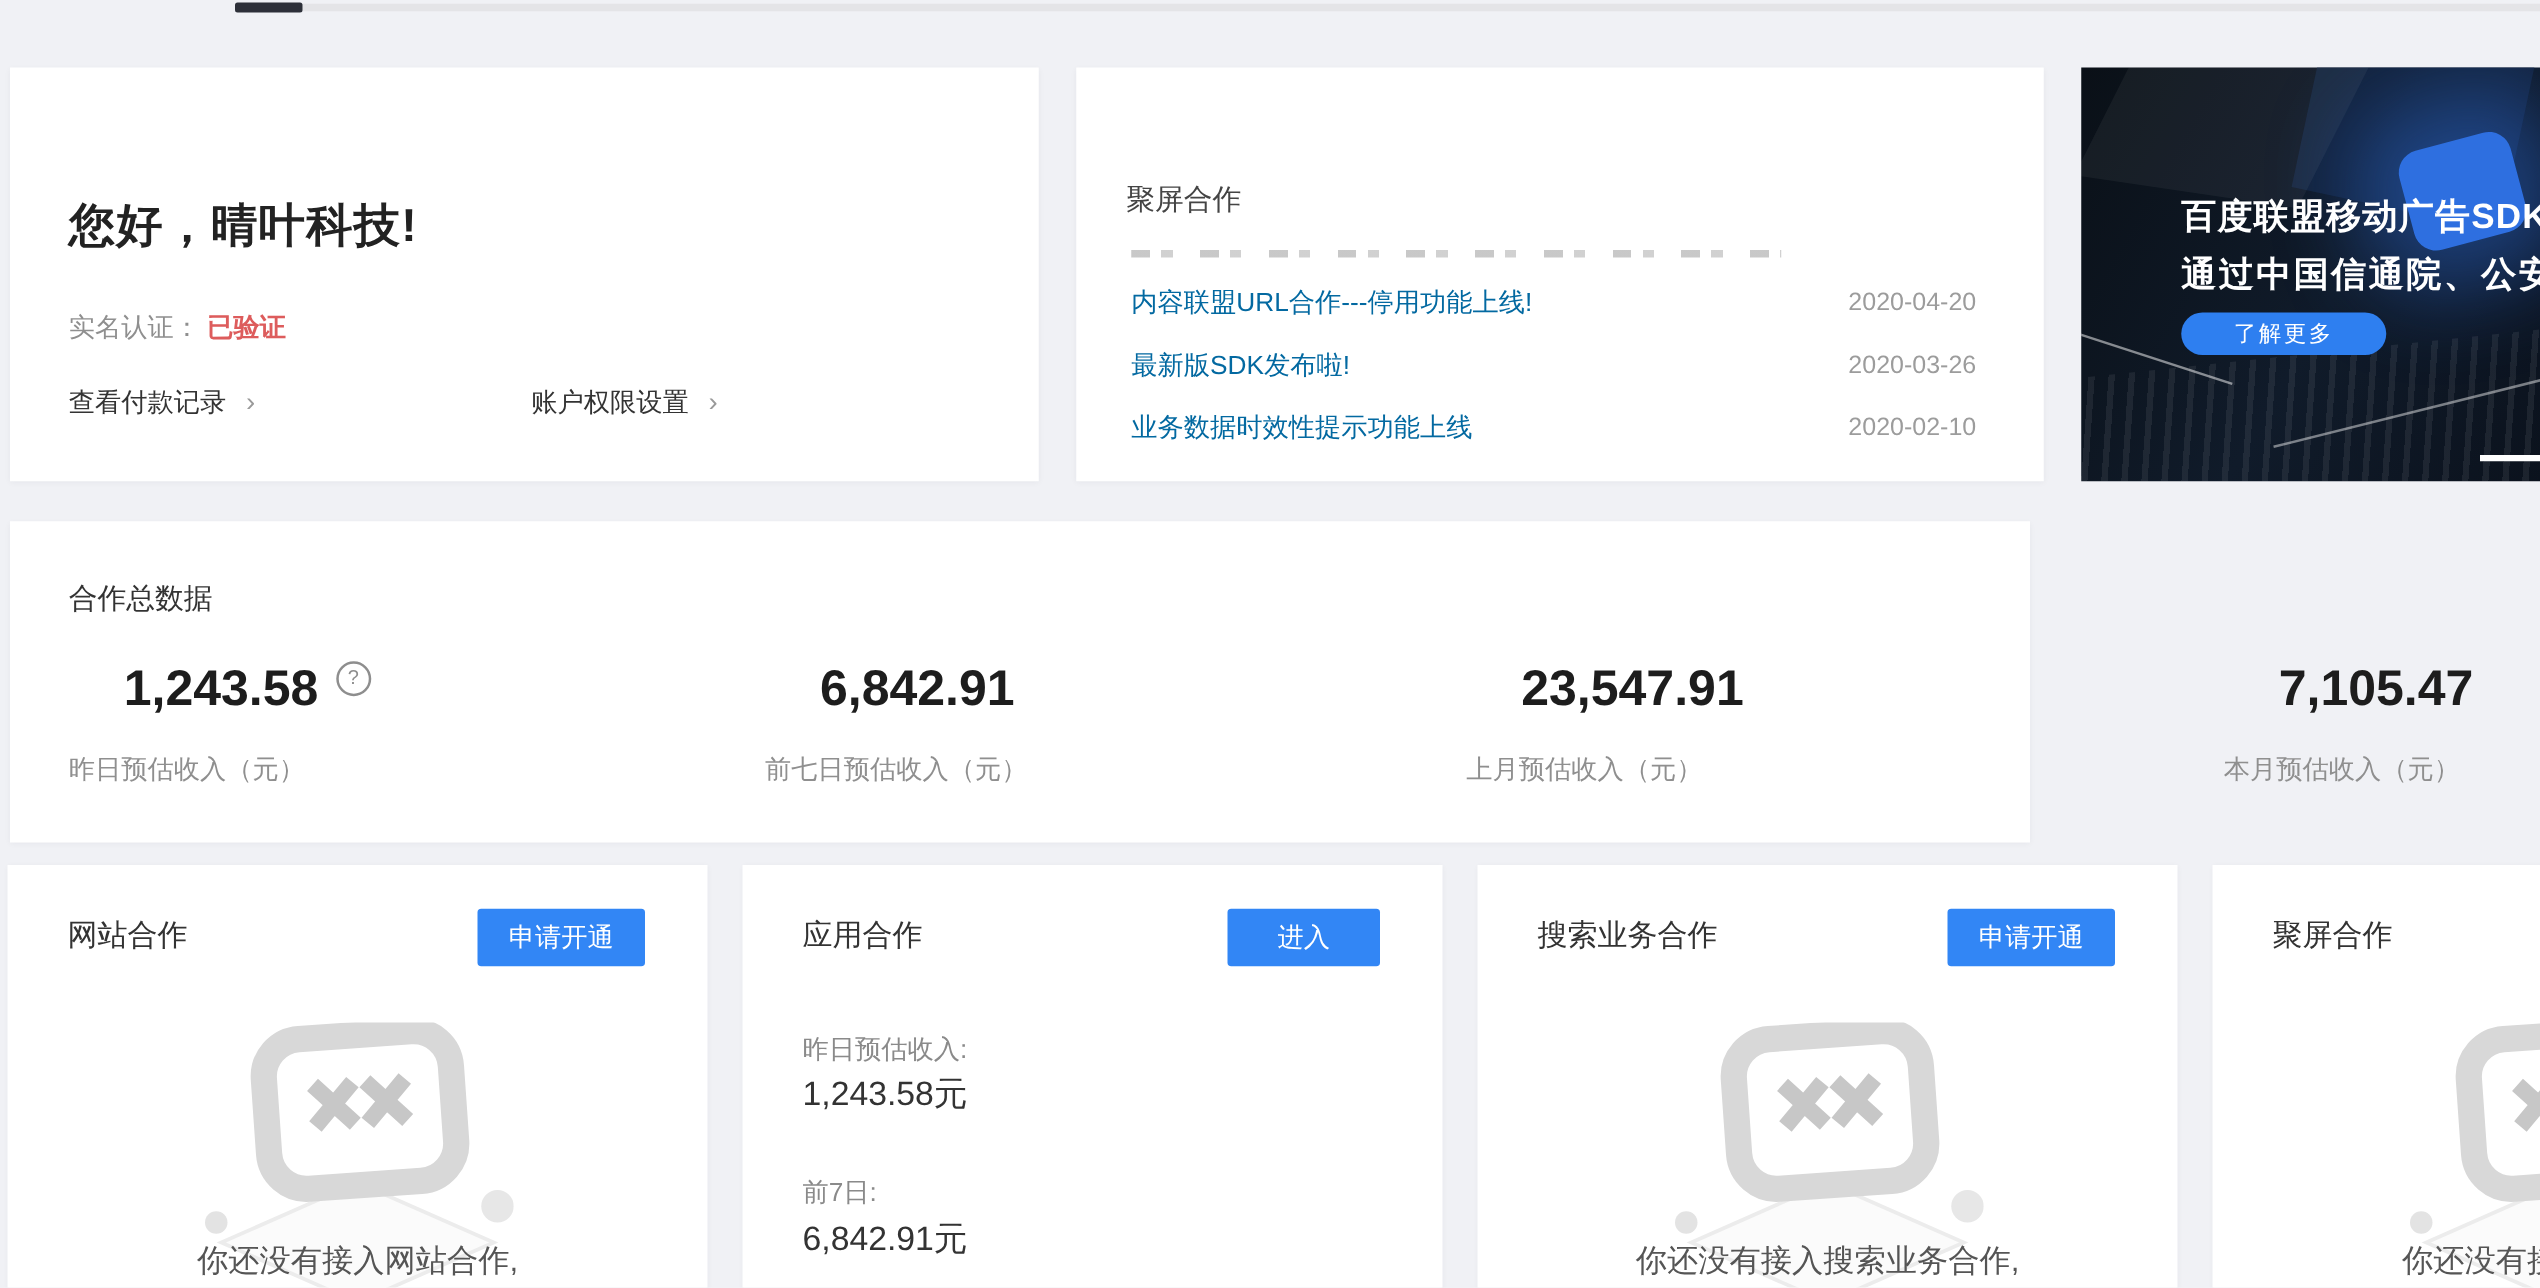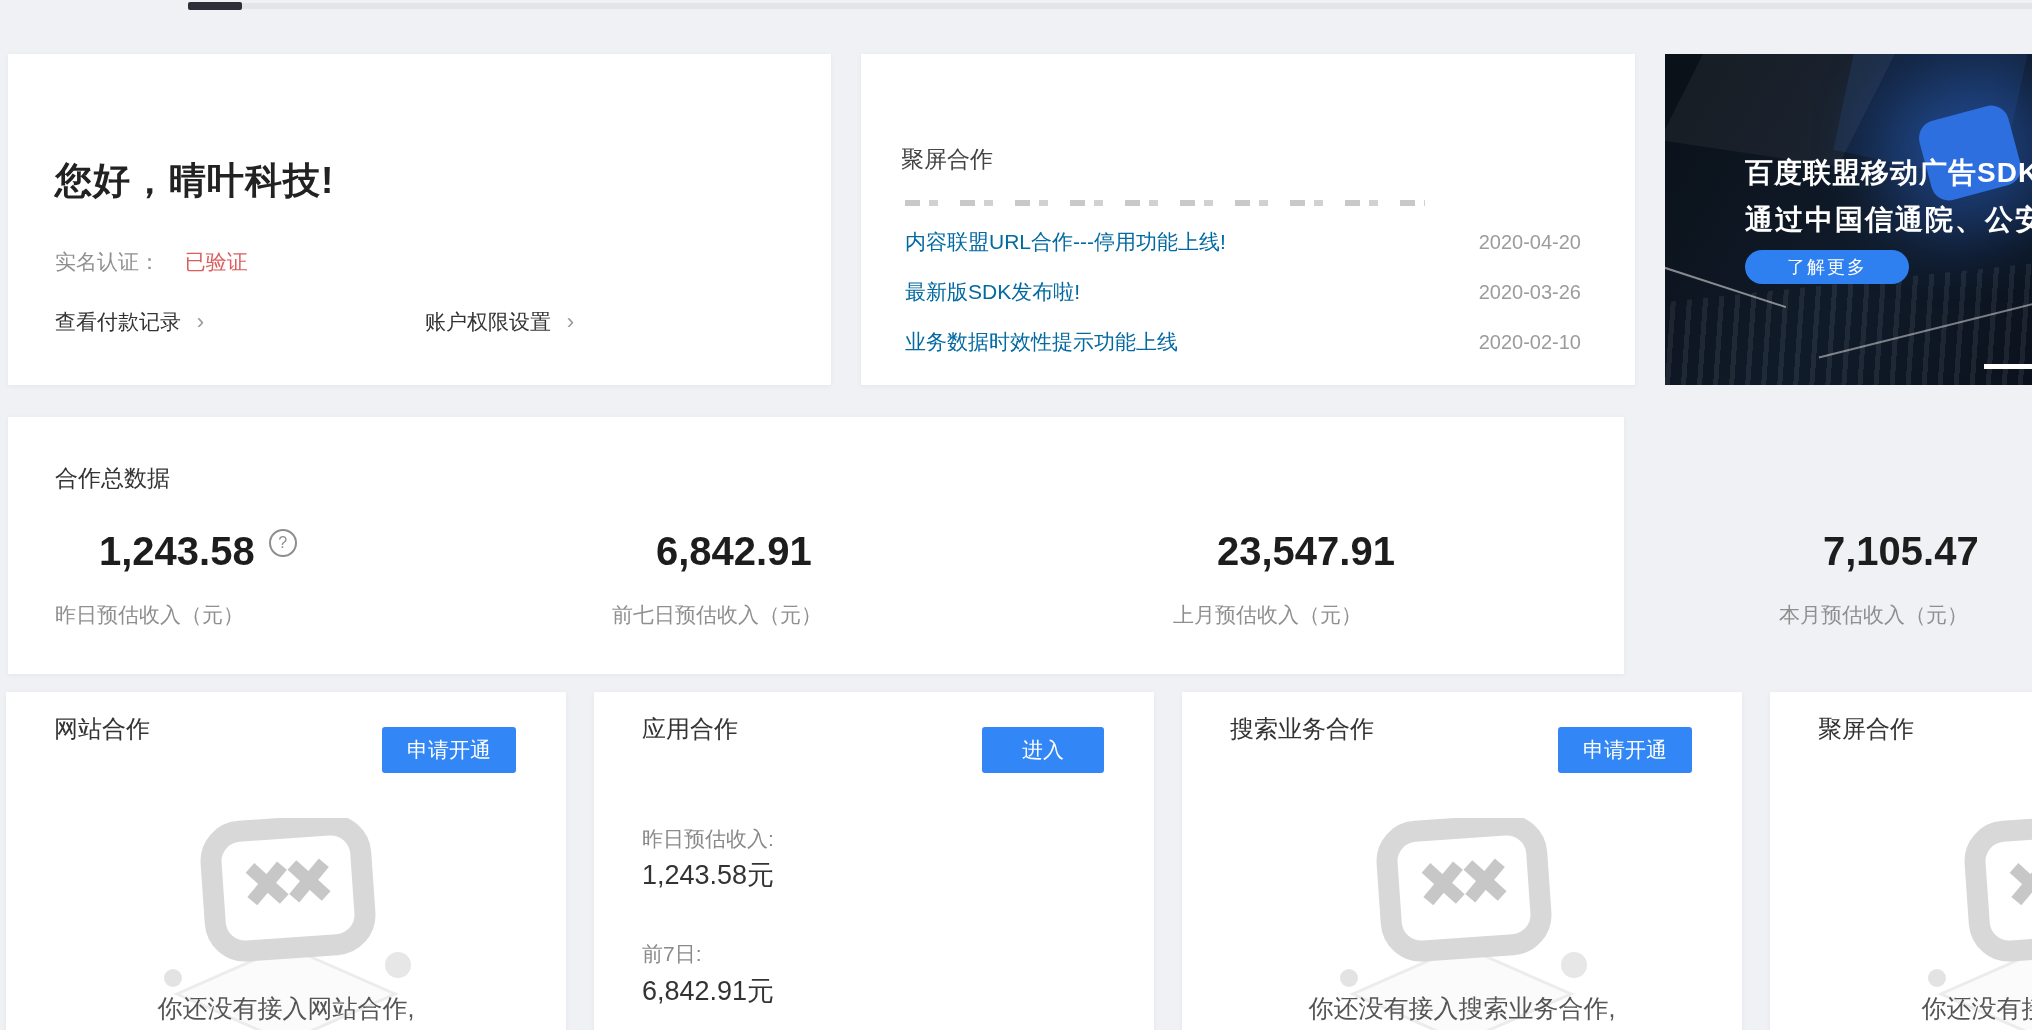--- a/index.html
+++ b/index.html
@@ -14,21 +14,21 @@
   
   .scroll-track{position:absolute;left:242px;top:3px;width:1790px;height:6px;background:#e4e4e7;}
   .scroll-thumb{position:absolute;left:188px;top:2px;width:54px;height:8px;background:#2d3039;border-radius:2px;}
 
   .card{position:absolute;background:#ffffff;box-shadow:0 1px 5px rgba(30,40,60,0.05);}
 
   
   .greeting-card{left:8px;top:54px;width:823px;height:331px;}
   .greet-title{position:absolute;left:47px;top:102px;font-size:37px;font-weight:bold;color:#222;letter-spacing:1px;}
   .cert-row{position:absolute;left:47px;top:194px;font-size:21px;color:#8f8f8f;}
-  .cert-value{color:#dd5c5c;margin-left:19px;}
+  .cert-value{color:#dd5c5c;margin-left:0;font-weight:bold;}
   .glink{position:absolute;top:254px;font-size:21px;color:#333;cursor:pointer;white-space:nowrap;}
   .glink .chev{color:#9a9a9a;margin-left:10px;font-size:22px;}
   .glink-1{left:47px;}
   .glink-2{left:417px;}
 
   
   .news-card{left:861px;top:54px;width:774px;height:331px;}
   .news-title{position:absolute;left:40px;top:90px;font-size:23px;color:#444;}
   .news-clip{position:absolute;left:44px;top:146px;width:520px;height:6px;opacity:.65;
     background:repeating-linear-gradient(90deg,#ababab 0 15px,transparent 15px 24px,#b8b8b8 24px 33px,transparent 33px 55px);}
@@ -60,21 +60,21 @@
   .stat-col{position:absolute;top:0;height:100%;}
   .stat-col-1{left:47px;} .stat-col-2{left:604px;} .stat-col-3{left:1165px;} .stat-col-4{left:1771px;}
   .stat-value{position:absolute;top:112px;font-size:40px;font-weight:bold;color:#1d1d1d;white-space:nowrap;display:flex;align-items:flex-start;margin-left:44px;}
   .stat-label{position:absolute;top:184px;font-size:21px;color:#8f8f8f;white-space:nowrap;}
   .help-icon{display:inline-flex;align-items:center;justify-content:center;width:24px;height:24px;margin-left:14px;
     border:2px solid #8e8e8e;border-radius:50%;color:#8e8e8e;font-size:16px;font-weight:normal;cursor:pointer;}
 
   
   .coop-card{top:692px;width:560px;height:420px;}
   .coop-1{left:6px;} .coop-2{left:594px;} .coop-3{left:1182px;} .coop-4{left:1770px;}
-  .coop-title{position:absolute;left:48px;top:21px;font-size:24px;color:#333;white-space:nowrap;}
+  .coop-title{position:absolute;left:48px;top:40px;font-size:24px;color:#333;white-space:nowrap;}
   .coop-btn{position:absolute;right:50px;top:35px;height:46px;min-width:72px;padding:0 25px;background:#3286f5;border-radius:3px;
     color:#fff;font-size:21px;display:flex;align-items:center;justify-content:center;cursor:pointer;white-space:nowrap;}
   .illus{position:absolute;left:50%;top:126px;transform:translateX(-50%);width:250px;height:230px;}
   .empty-text{position:absolute;left:50%;transform:translateX(-50%);top:300px;font-size:25px;color:#555;white-space:nowrap;}
   .app-label{position:absolute;left:48px;font-size:21px;color:#8a8a8a;white-space:nowrap;}
   .app-value{position:absolute;left:48px;font-size:27px;color:#333;white-space:nowrap;}
   .app-l1{top:133px;} .app-v1{top:165px;} .app-l2{top:248px;} .app-v2{top:281px;text-align:right;}
 </style>
 </head>
 <body>

